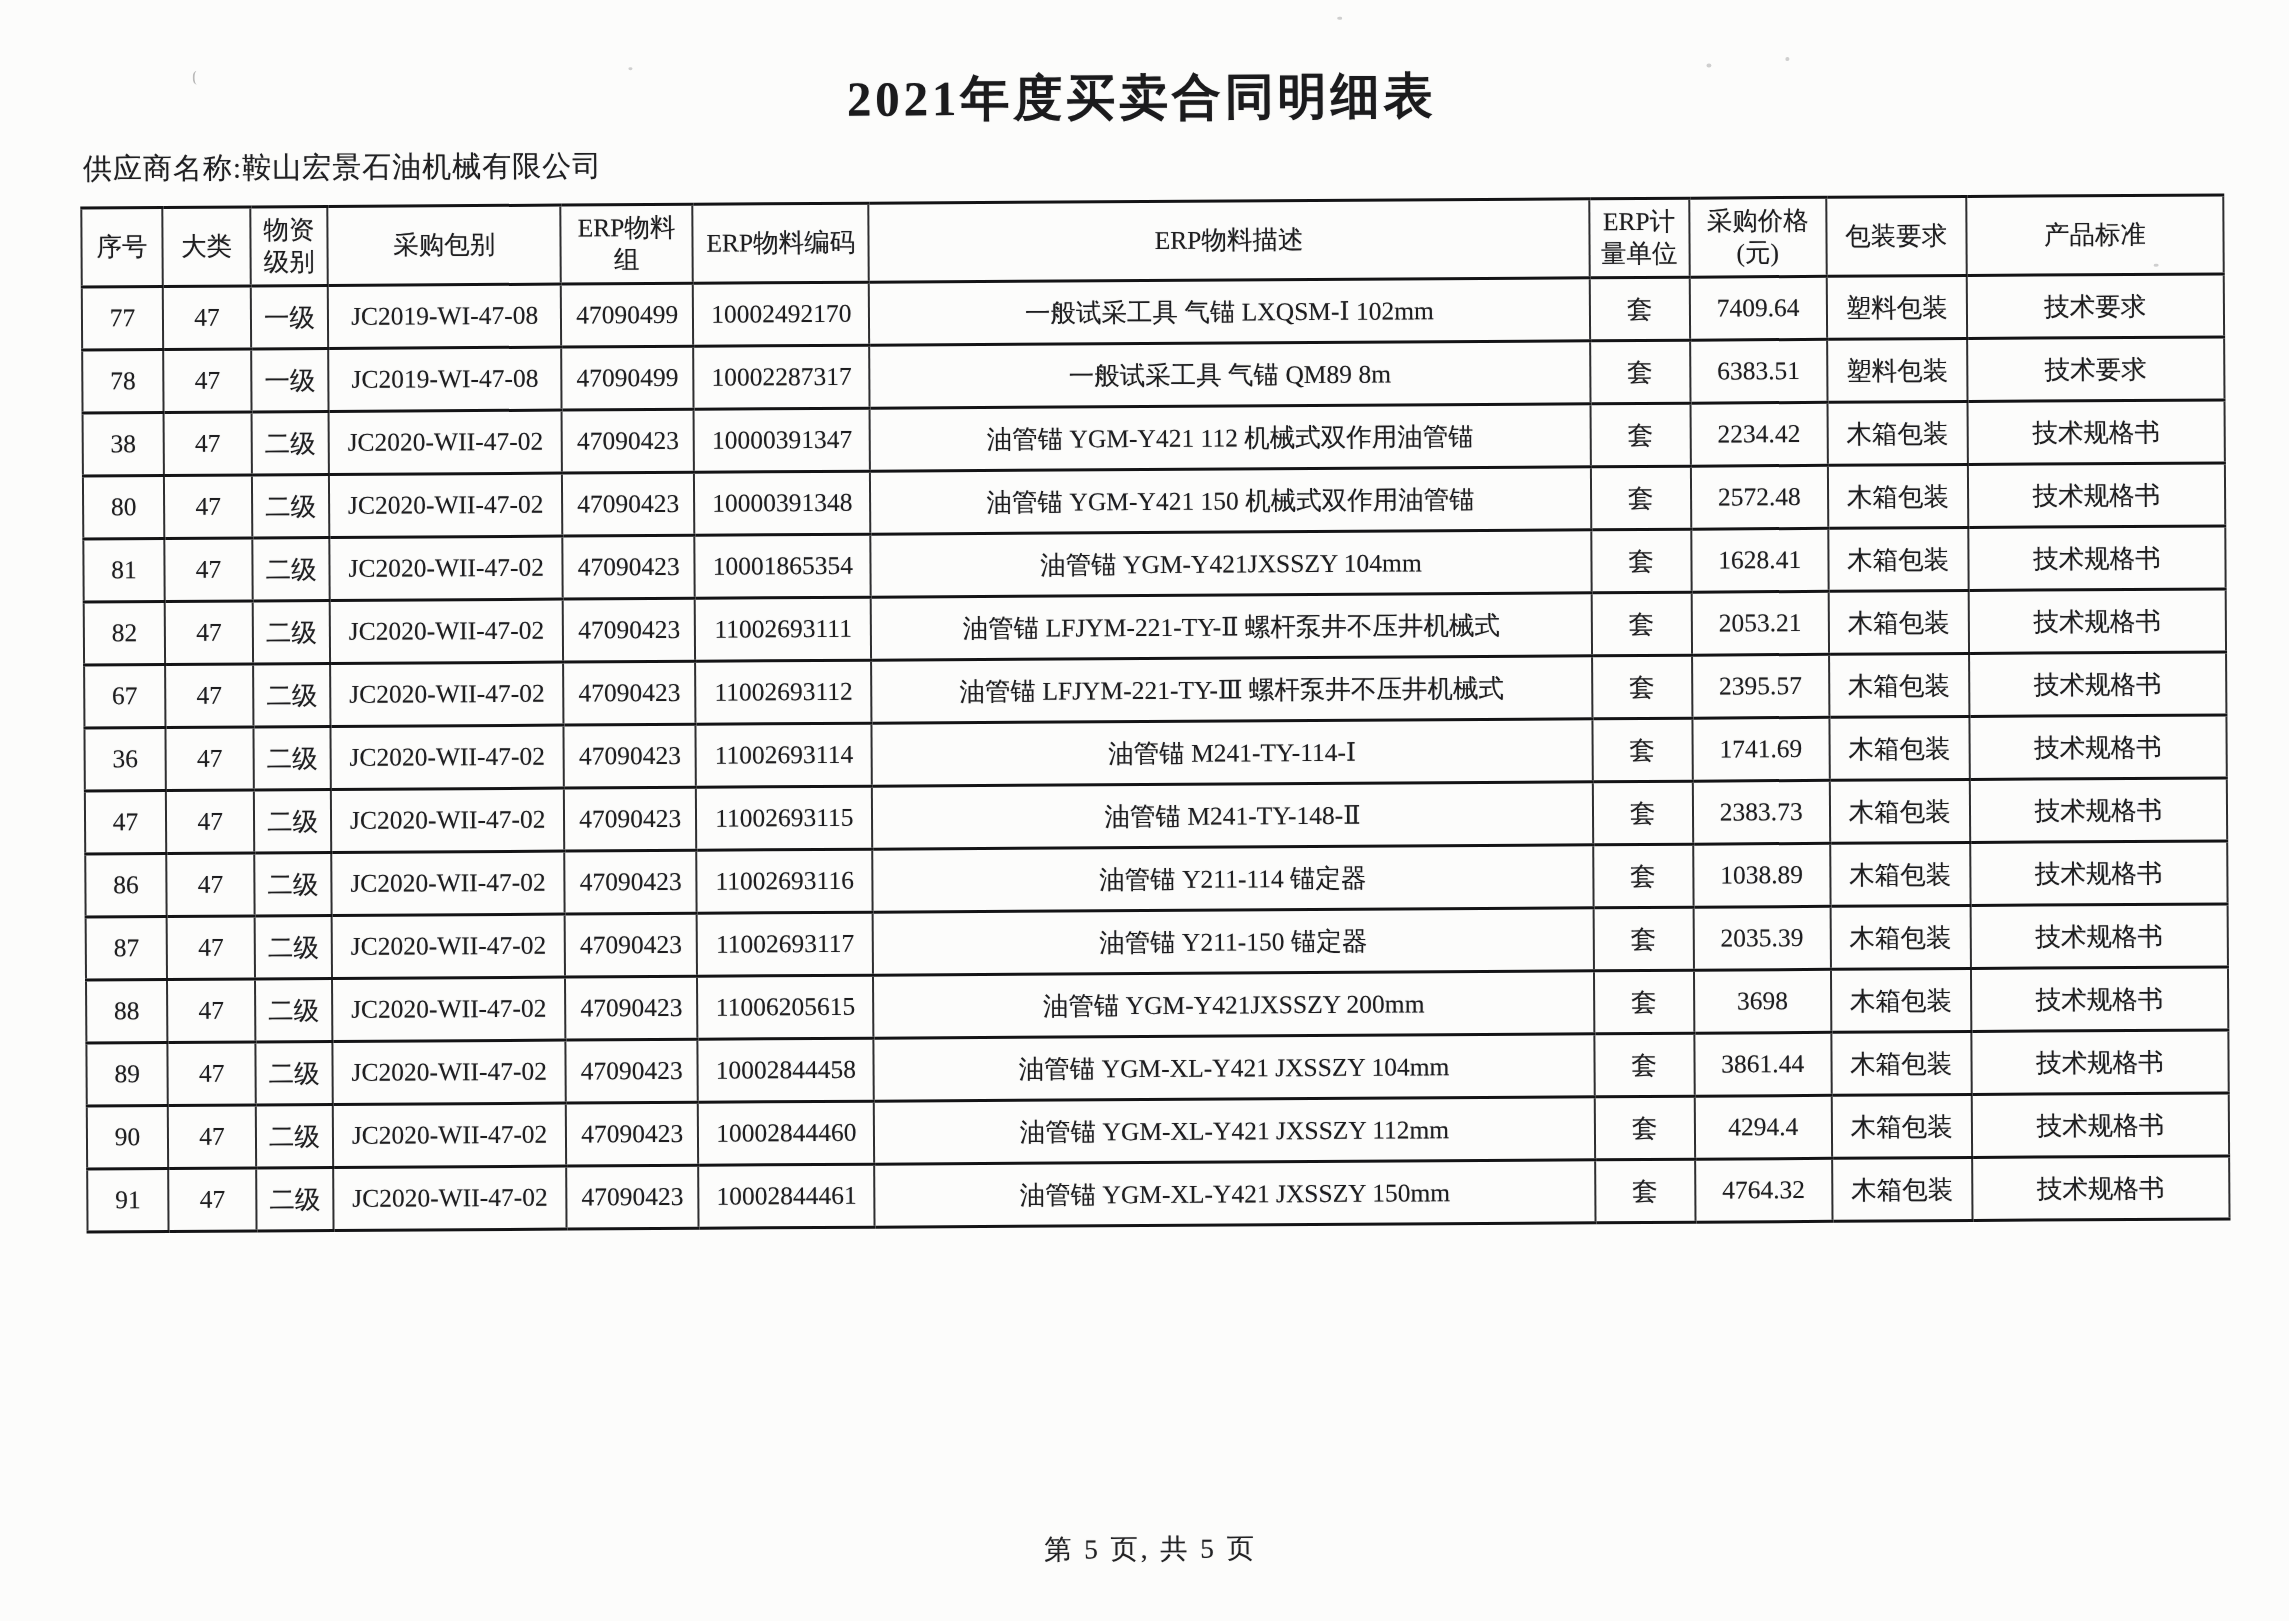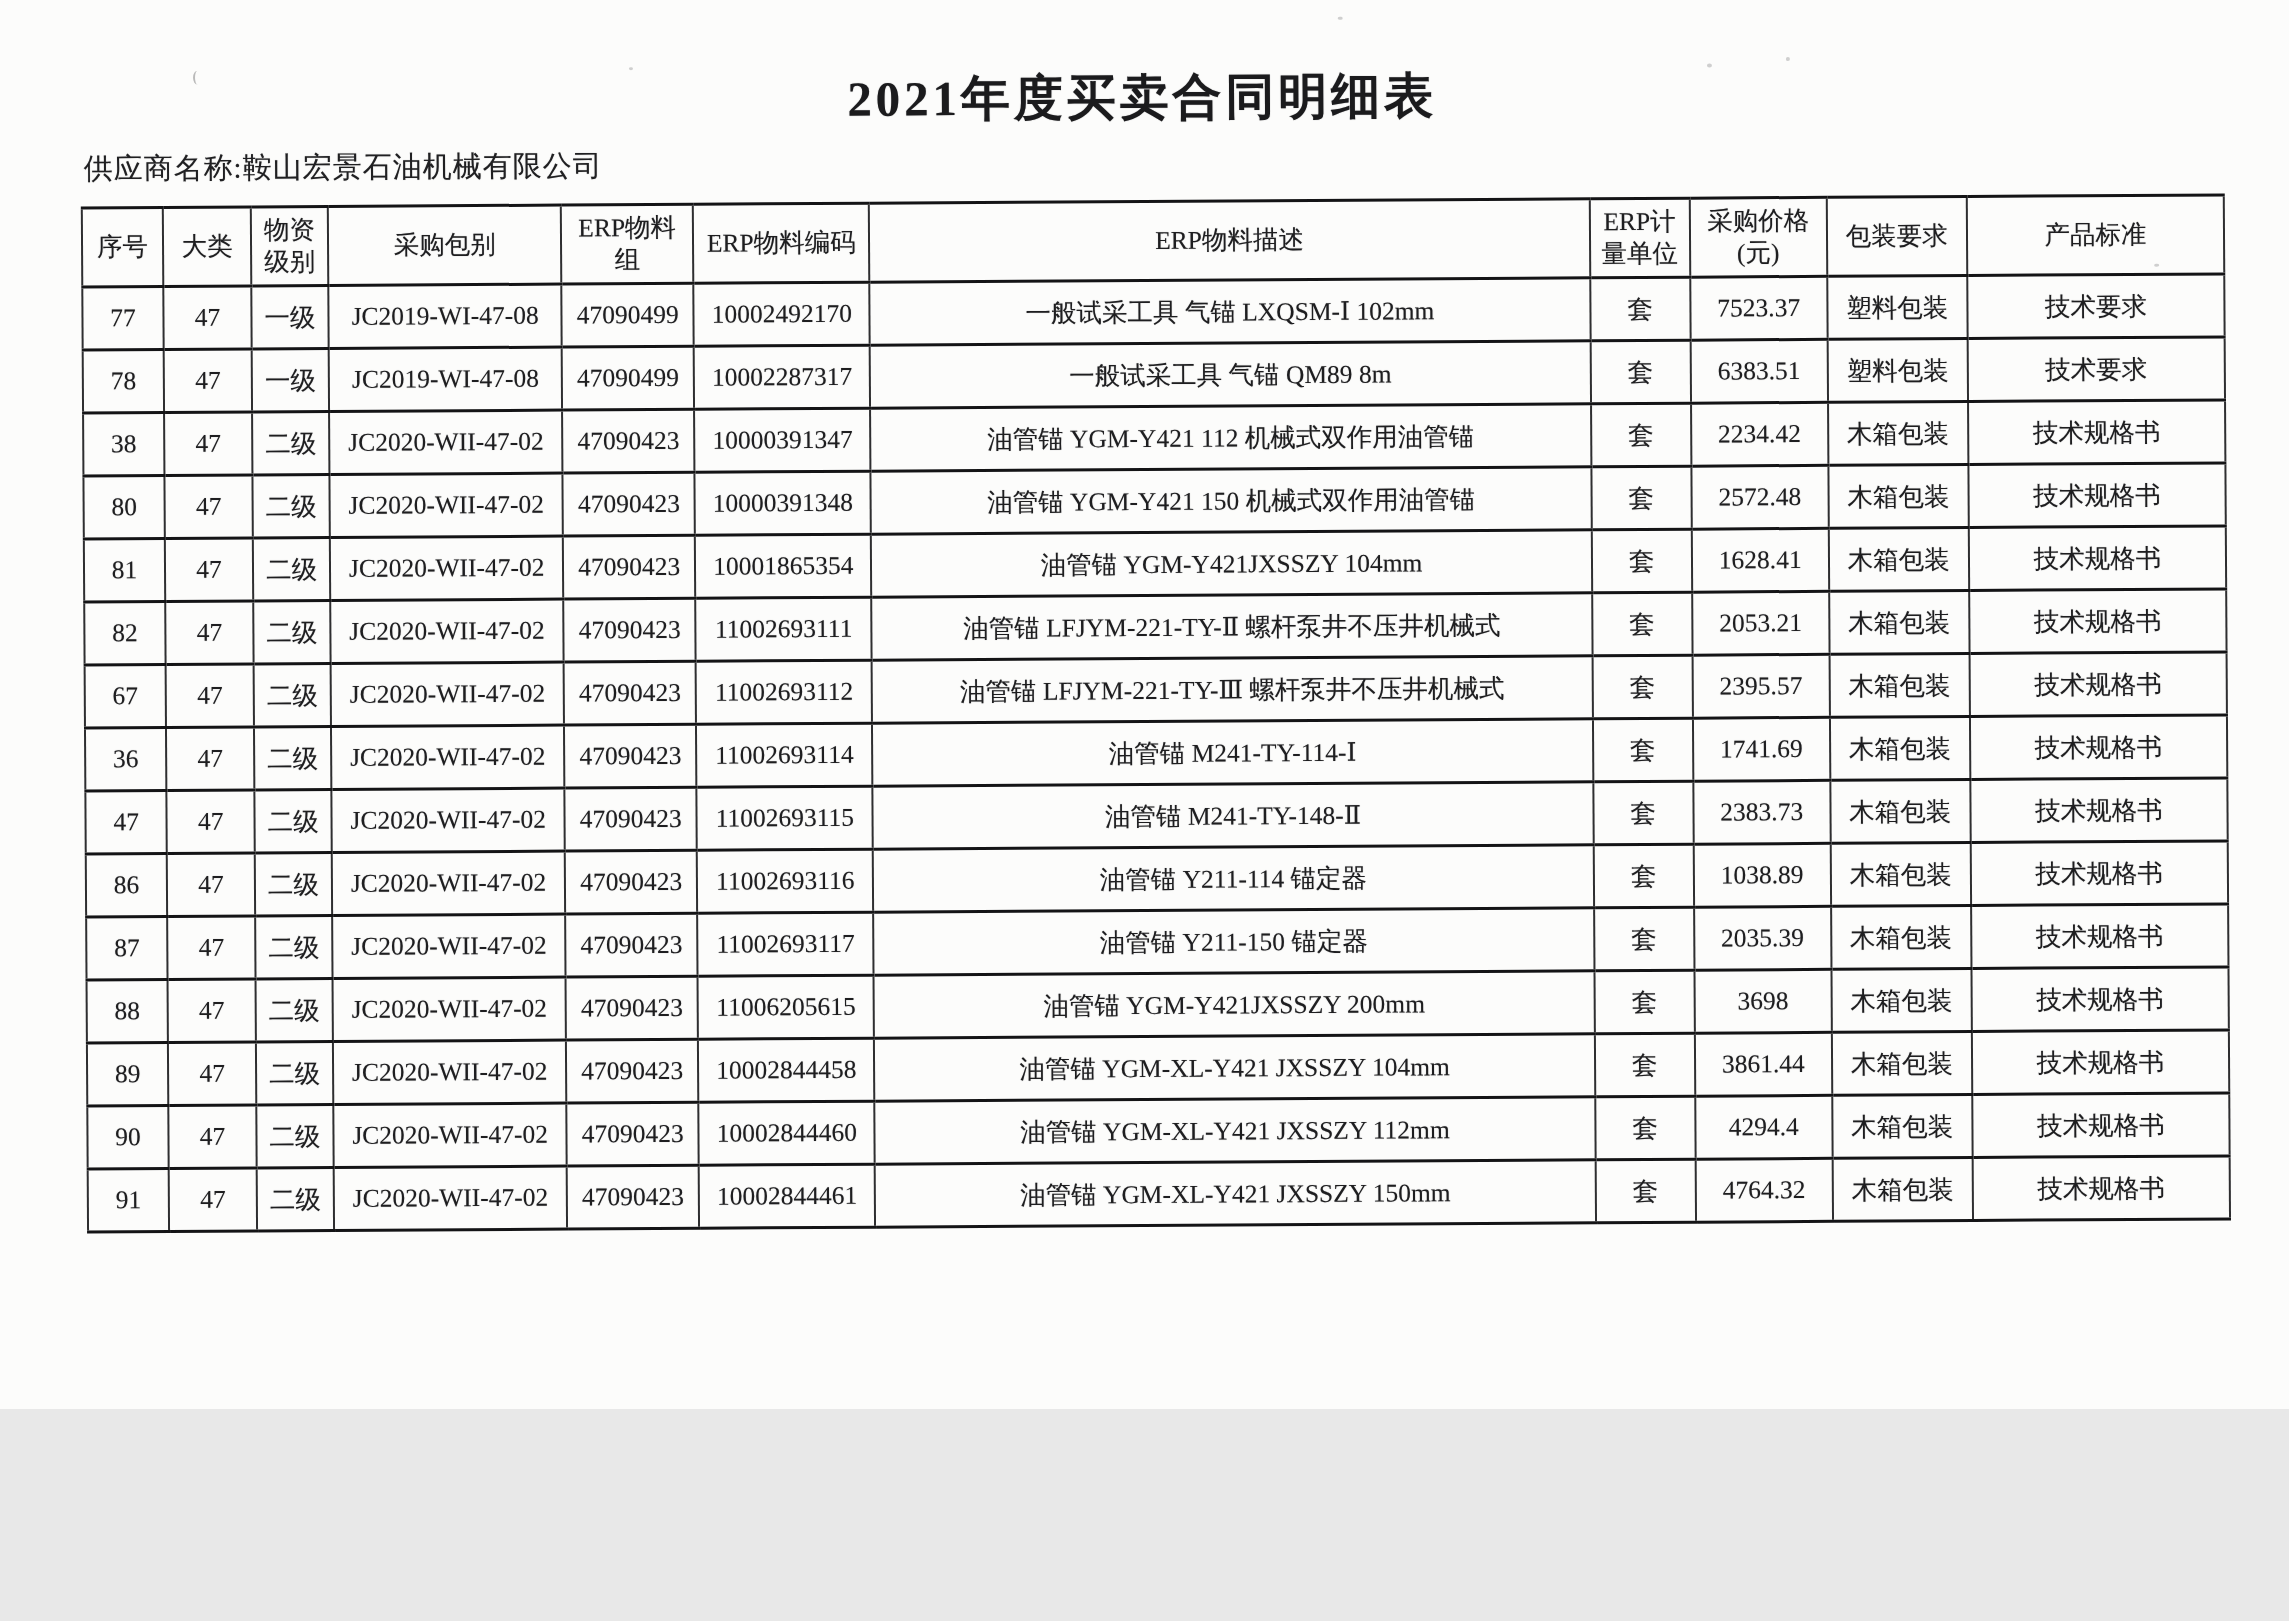--- a/index.html
+++ b/index.html
@@ -3,21 +3,21 @@
 <meta charset="utf-8">
 <style>
   html, body {
     margin: 0;
     padding: 0;
     background: #e8e8e8;
   }
   .sheet {
     position: relative;
     width: 2290px;
-    height: 1409px;
+    height: 1621px;
     background: #fcfcfb;
     overflow: hidden;
     font-family: "Liberation Serif", "DejaVu Serif", serif;
     color: #1e1e20;
   }
   .tilt {
     position: absolute;
     inset: 0;
     transform: rotate(-0.35deg);
     transform-origin: 50% 40%;
@@ -159,21 +159,21 @@
       <tbody>
           <tr>
             <td>77</td>
             <td>47</td>
             <td>一级</td>
             <td>JC2019-WI-47-08</td>
             <td>47090499</td>
             <td>10002492170</td>
             <td>一般试采工具 气锚 LXQSM-Ⅰ 102mm</td>
             <td>套</td>
-            <td>7523.37</td>
+            <td>7409.64</td>
             <td>塑料包装</td>
             <td>技术要求</td>
           </tr>
           <tr>
             <td>78</td>
             <td>47</td>
             <td>一级</td>
             <td>JC2019-WI-47-08</td>
             <td>47090499</td>
             <td>10002287317</td>

